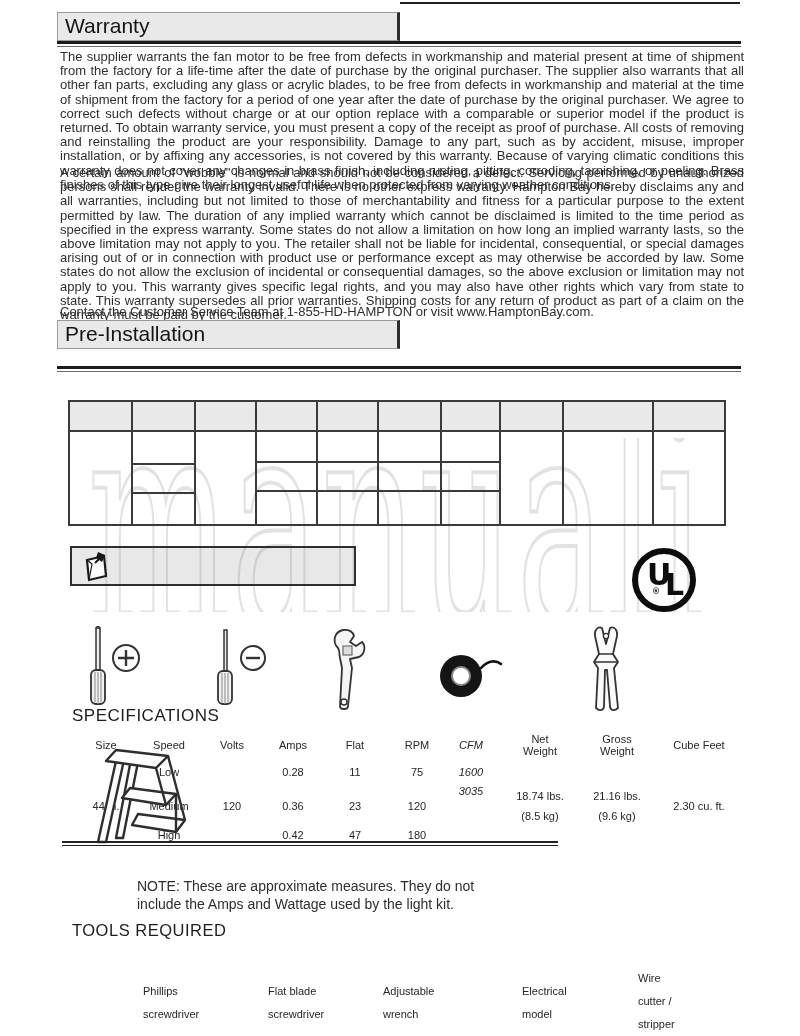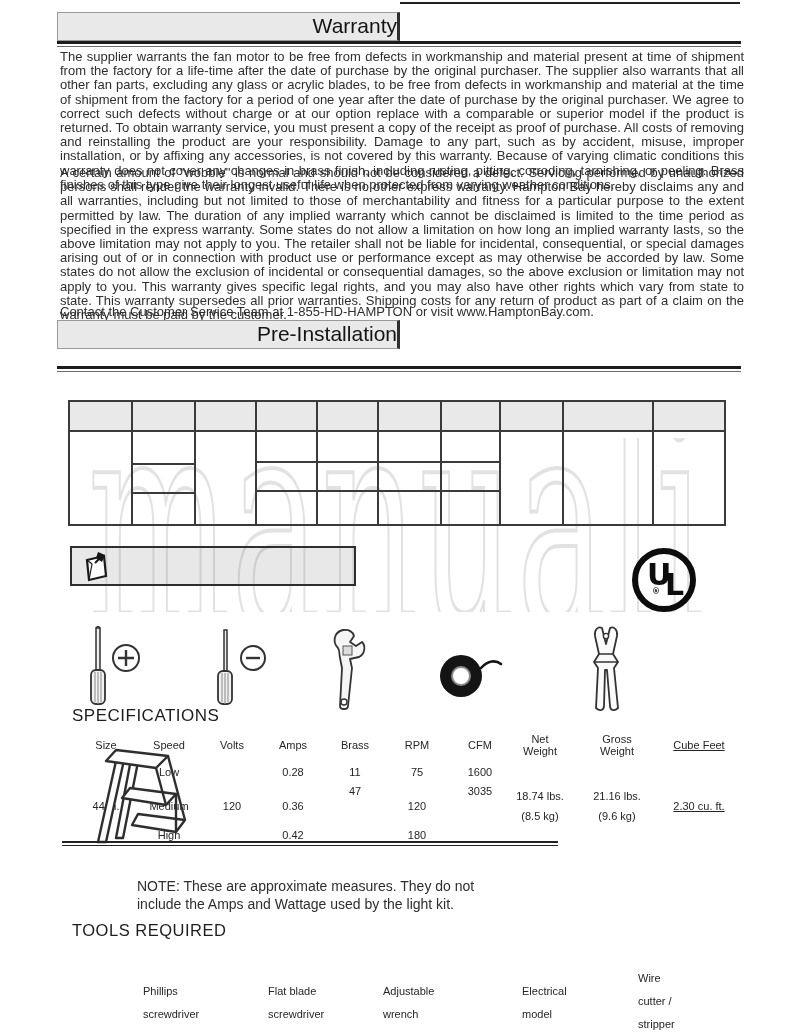--- a/index.html
+++ b/index.html
@@ -2,21 +2,21 @@
 <html><head>
 <meta charset="utf-8">
 <style>
   html,body{margin:0;padding:0;background:#fff;}
   #page{position:relative;width:800px;height:1036px;background:#fff;overflow:hidden;
         font-family:"Liberation Sans","DejaVu Sans",sans-serif;color:#2a2a2a;}
   .c{position:absolute;z-index:2;}
   
   .title-box{left:57px;width:343px;height:29px;background:#e9e9e9;
              border:1px solid #9a9a9a;border-right:3px solid #2e2e2e;box-sizing:border-box;}
-  .title-box .t{font-size:21px;color:#141414;padding-left:7px;line-height:26px;text-align:right;}
+  .title-box .t{font-size:21px;color:#141414;padding-left:7px;line-height:26px;}
   .rule-double{height:6px;border-top:3px solid #1c1c1c;border-bottom:1px solid #6a6a6a;box-sizing:border-box;}
   .rule-thin{height:2px;background:#1f1f1f;}
   
   .para{left:60px;width:684px;font-size:13px;line-height:14.2px;text-align:justify;color:#2e2e2e;}
   .contact{left:60px;font-size:13px;color:#2e2e2e;}
   
   .grid-table{left:68px;top:400px;width:658px;height:126px;border:2px solid #3a3a3a;box-sizing:border-box;}
   .grid-header{display:flex;height:30px;background:#e9e9e9;border-bottom:2px solid #3a3a3a;box-sizing:border-box;}
   .grid-body{display:flex;height:92px;}
   .gcell,.gcol{box-sizing:border-box;border-right:2px solid #3a3a3a;height:100%;position:relative;background:transparent;}
@@ -183,52 +183,53 @@
         <div class="sp-r2">120</div>
         <div class="sp-r3"></div>
       </div>
       <div class="sp-col" style="left: 248px;">
         <div class="sp-h">Amps</div>
         <div class="sp-r1">0.28</div>
         <div class="sp-r2">0.36</div>
         <div class="sp-r3">0.42</div>
       </div>
       <div class="sp-col" style="left: 310px;">
-        <div class="sp-h">Brass</div>
+        <div class="sp-h">Flat</div>
         <div class="sp-r1">11</div>
+        <div class="sp-r2">23</div>
         <div class="sp-r3">47</div>
       </div>
       <div class="sp-col" style="left: 372px;">
         <div class="sp-h">RPM</div>
         <div class="sp-r1">75</div>
         <div class="sp-r2">120</div>
         <div class="sp-r3">180</div>
       </div>
-      <div class="sp-col" style="left: 435px;">
+      <div class="sp-col" style="left: 426px; font-style: italic;">
         <div class="sp-h">CFM</div>
         <div class="sp-r1">1600</div>
         <div class="sp-r3">3035</div>
       </div>
       <div class="sp-col" style="left: 495px; text-align: center;">
         <div class="sp-h">Net
 Weight</div>
         <div class="sp-r1"></div>
         <div class="sp-r2">18.74 lbs.
 (8.5 kg)</div>
         <div class="sp-r3"></div>
       </div>
       <div class="sp-col" style="left: 572px;">
         <div class="sp-h">Gross
 Weight</div>
         <div class="sp-r1"></div>
         <div class="sp-r2">21.16 lbs.
 (9.6 kg)</div>
         <div class="sp-r3"></div>
       </div>
-      <div class="sp-col" style="left: 654px; text-decoration: underline;">
+      <div class="sp-col" style="left: 654px;">
         <div class="sp-h">Cube Feet</div>
         <div class="sp-r1"></div>
         <div class="sp-r2">2.30 cu. ft.</div>
         <div class="sp-r3"></div>
       </div>
     </div>
 
   <svg class="c" style="left:88px;top:742px;" width="104" height="108" viewBox="0 0 104 108">
     <g fill="#fdfdfd" stroke="#2e2e2e" stroke-width="2.4" stroke-linejoin="round">
       <path d="M30,10 L10,100 L18,100 L36,18 Z"></path>

